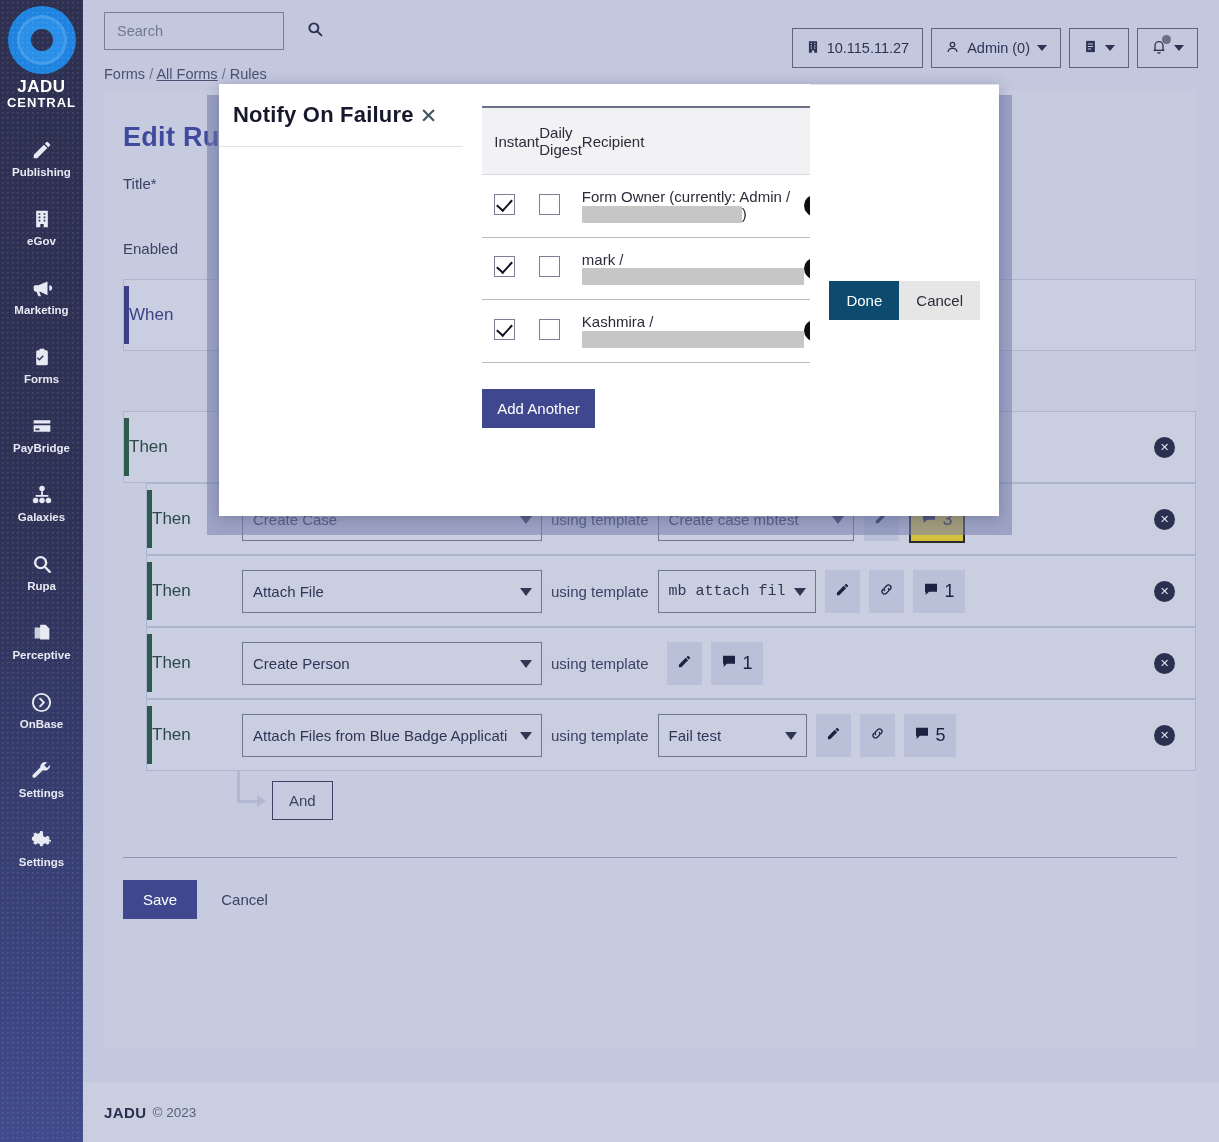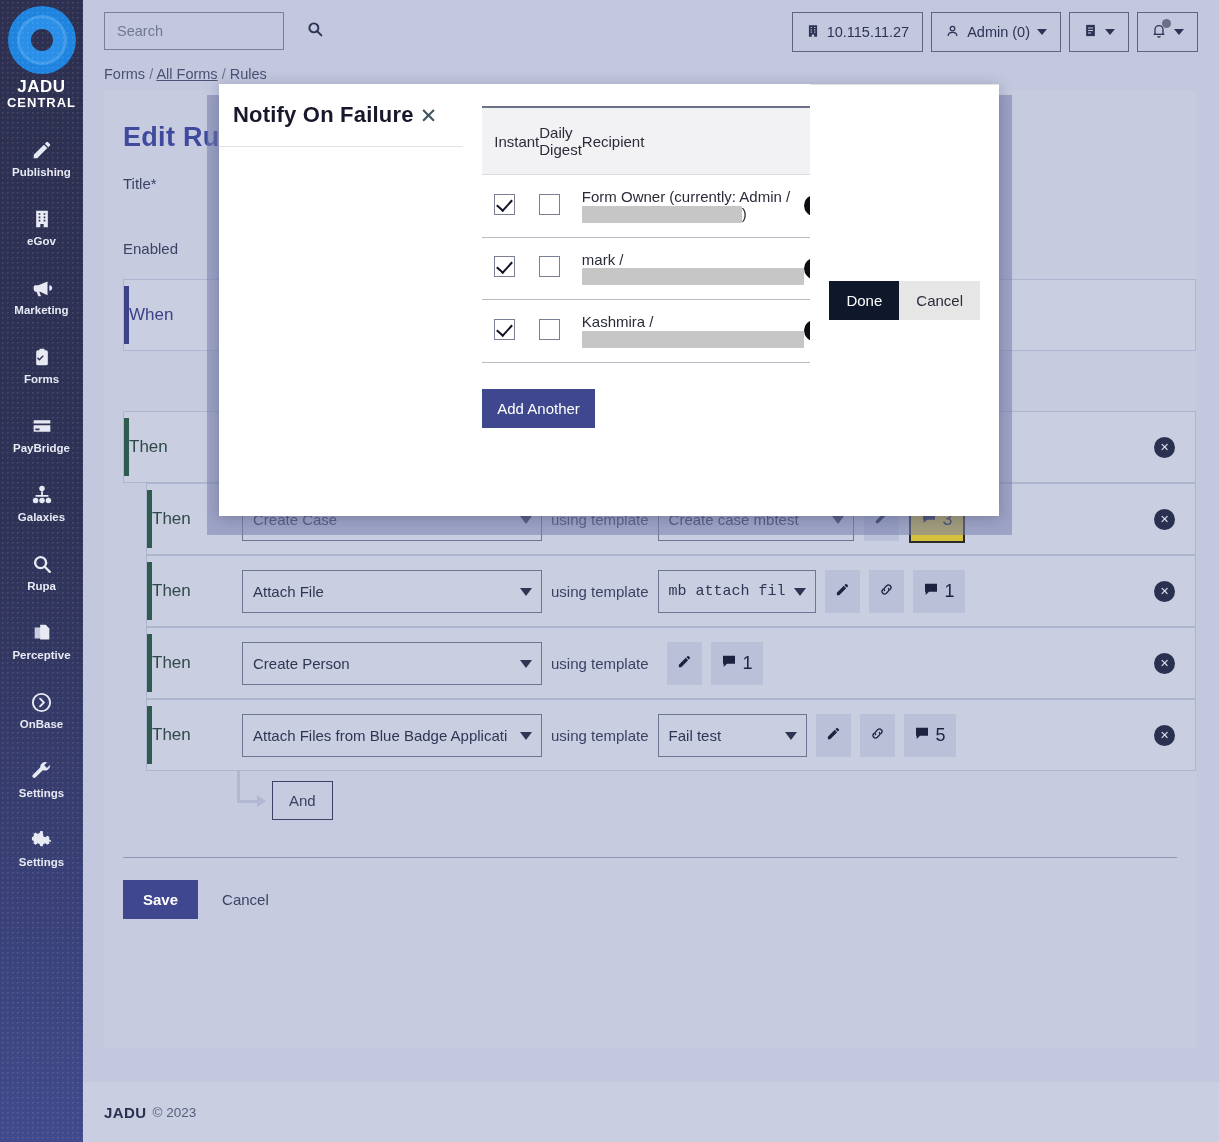--- a/index.html
+++ b/index.html
@@ -55,21 +55,21 @@
   #search-box {
     position:absolute; left:21px; top:12px; width:180px; height:38px;
     border:1px solid #787f9c; background:transparent;
     display:flex; align-items:center; padding:0 10px;
   }
   #search-box input {
     border:0; outline:0; background:transparent; flex:1;
     font-family:"Liberation Sans",sans-serif; font-size:14.5px; color:#3b4263;
   }
   #search-box input::placeholder { color:#717892; }
-  .hdr-btns { position:absolute; right:21px; top:12px; display:flex; gap:8px; }
+  .hdr-btns { position:absolute; right:21px; top:28px; display:flex; gap:8px; }
   .hdr-btn {
     border:1px solid #5e6party; border:1px solid #5c6480; background:transparent;
     height:40px; display:flex; align-items:center; gap:7px; padding:0 13px;
     font-size:14.5px; color:#2d3354; cursor:pointer;
     font-family:"Liberation Sans",sans-serif;
   }
   .caret { width:0;height:0;border-left:5px solid transparent;border-right:5px solid transparent;border-top:6px solid #2d3354; }
 
   #breadcrumb { position:absolute; left:104px; top:66px; font-size:14.5px; color:#4a5173; }
   #breadcrumb a { color:#4a5173; text-decoration:underline; }
@@ -130,21 +130,20 @@
   .andbtn {
     position:absolute; left:126px; top:10px; height:39px; padding:0 16px;
     background:transparent; border:1px solid #3b4263; font-size:15px; color:#3b4263; cursor:pointer;
     font-family:"Liberation Sans",sans-serif;
   }
   hr.divider { border:0; border-top:1px solid #8f96b4; margin:22px 19px 0 19px; }
   .footer-actions { margin:22px 0 0 19px; display:flex; align-items:center; gap:18px; }
   .btn-primary {
     background:#3f478f; color:#fff; border:0; padding:11px 20px; font-size:15px; cursor:pointer;
     font-family:"Liberation Sans",sans-serif;
-    font-weight:bold;
   }
   .btn-link { background:transparent; border:0; font-size:15px; color:#3b4263; cursor:pointer;
     font-family:"Liberation Sans",sans-serif; }
 
   
   #pagefooter {
     position:absolute; left:83px; bottom:0; width:1136px; height:60px; background:#c9cee1;
     display:flex; align-items:center; padding-left:21px; font-size:13.5px; color:#555d7d;
   }
   #pagefooter .jadu { font-weight:bold; color:#2b3050; font-size:15px; margin-right:6px; letter-spacing:.4px;}
@@ -187,21 +186,21 @@
     width:21px;height:21px;border-radius:50%;background:#0d0d12;color:#fff;border:0;
     font-size:10px;cursor:pointer; line-height:21px; text-align:center; padding:0;
   }
   #add-another {
     margin-top:26px; background:#3f478f; color:#fff; border:0; padding:11px 15px; font-size:15px;
     cursor:pointer; font-family:"Liberation Sans",sans-serif;
   }
   #modal-footer {
     border-top:1px solid #e2e2e6; padding:16px 19px; display:flex; gap:0px; align-items:center;
   }
-  #modal-footer .done { background:#0f172a;color:#fff;border:0;padding:11px 17px;font-size:15px;cursor:pointer;
+  #modal-footer .done { background:#0c4a6e;color:#fff;border:0;padding:11px 17px;font-size:15px;cursor:pointer;
     font-family:"Liberation Sans",sans-serif;}
   #modal-footer .cancel { background:#e6e6e6;color:#2b2c3a;border:0;padding:11px 17px;font-size:15px;cursor:pointer;
     font-family:"Liberation Sans",sans-serif;}
 </style>
 </head>
 <body>
 
 <div id="sidebar">
   <div class="logo-wrap">
     <div class="logo-disc">

